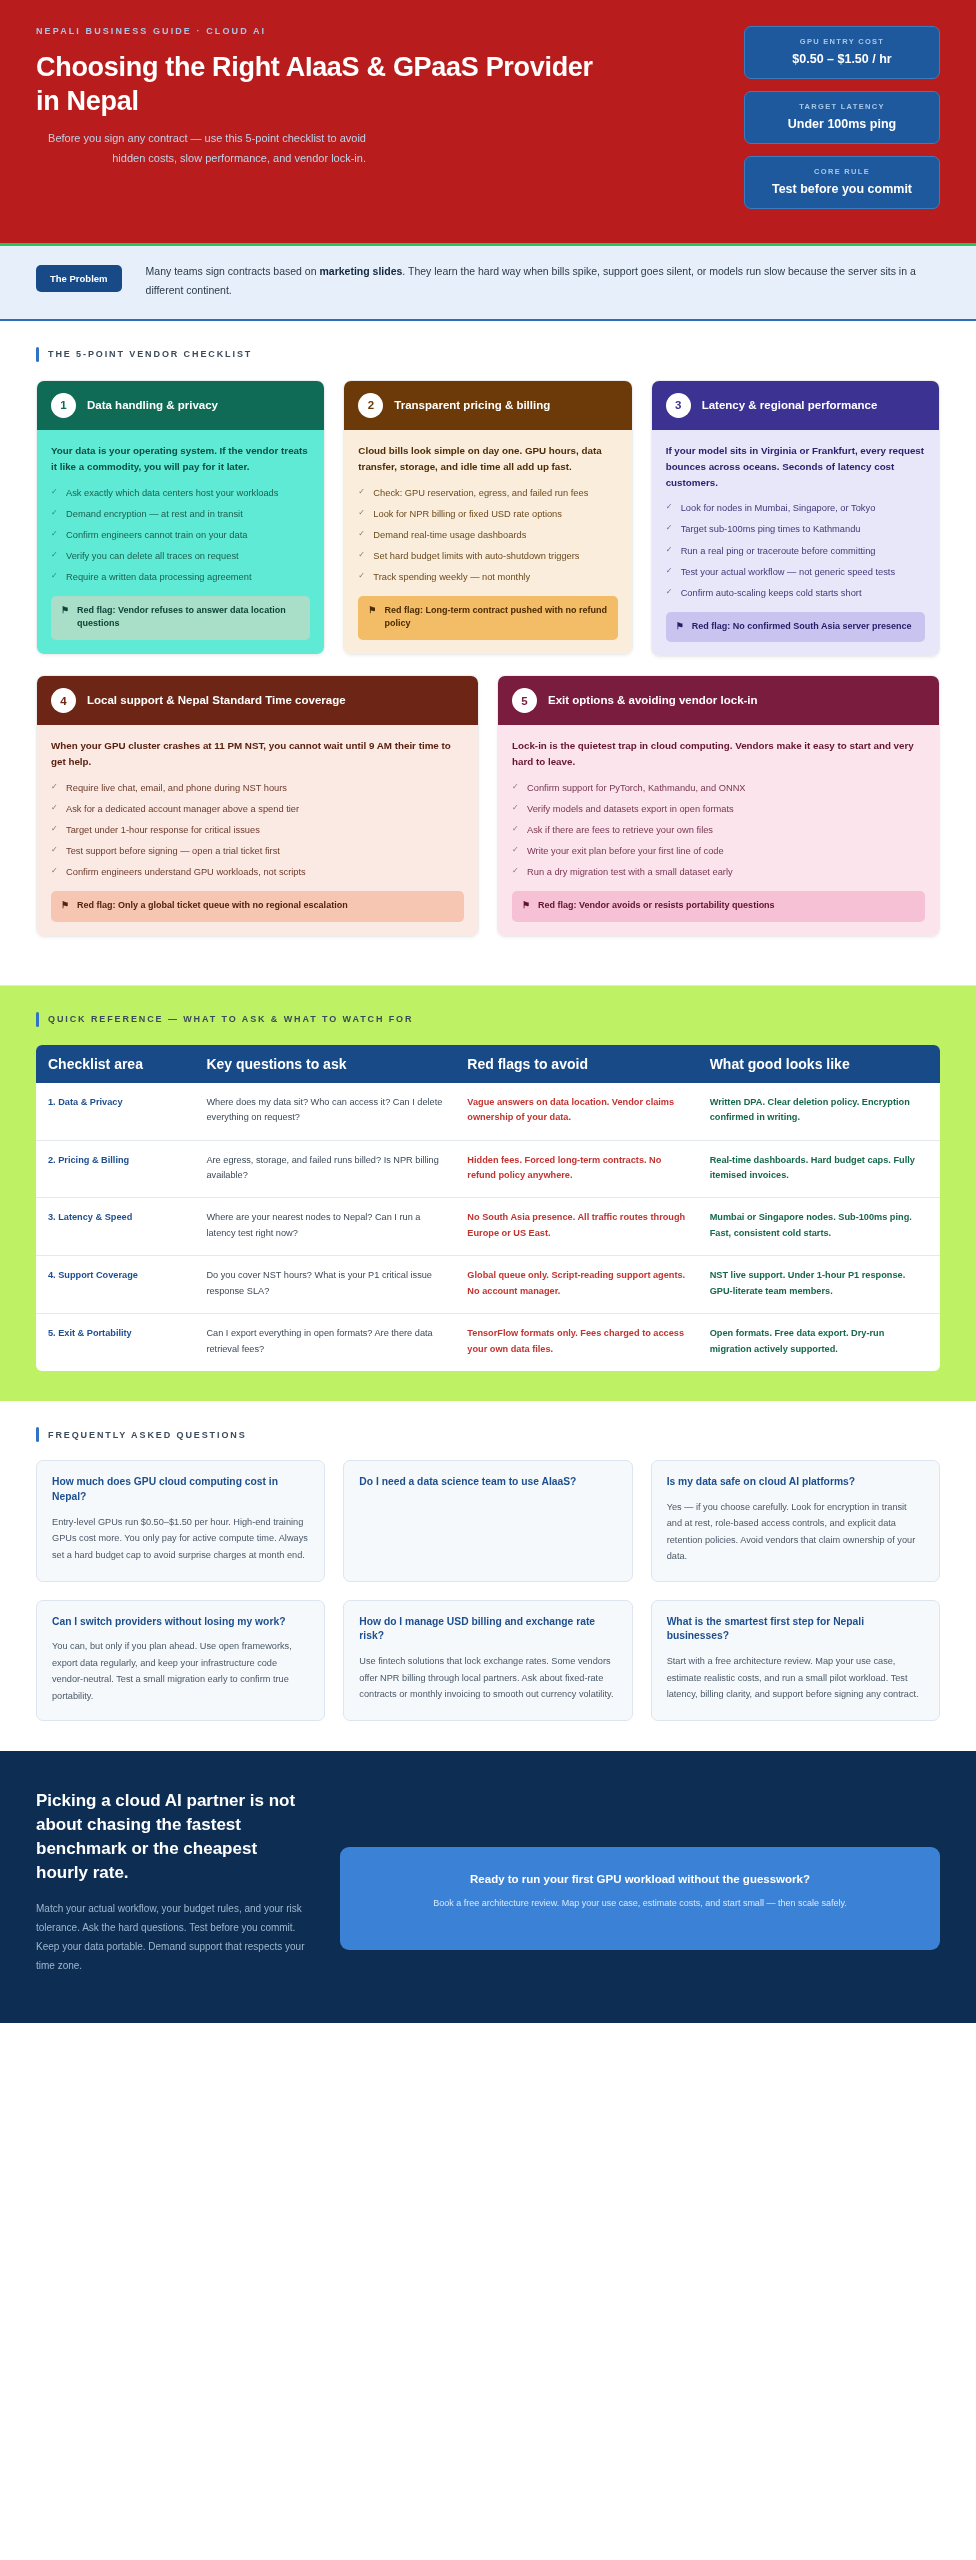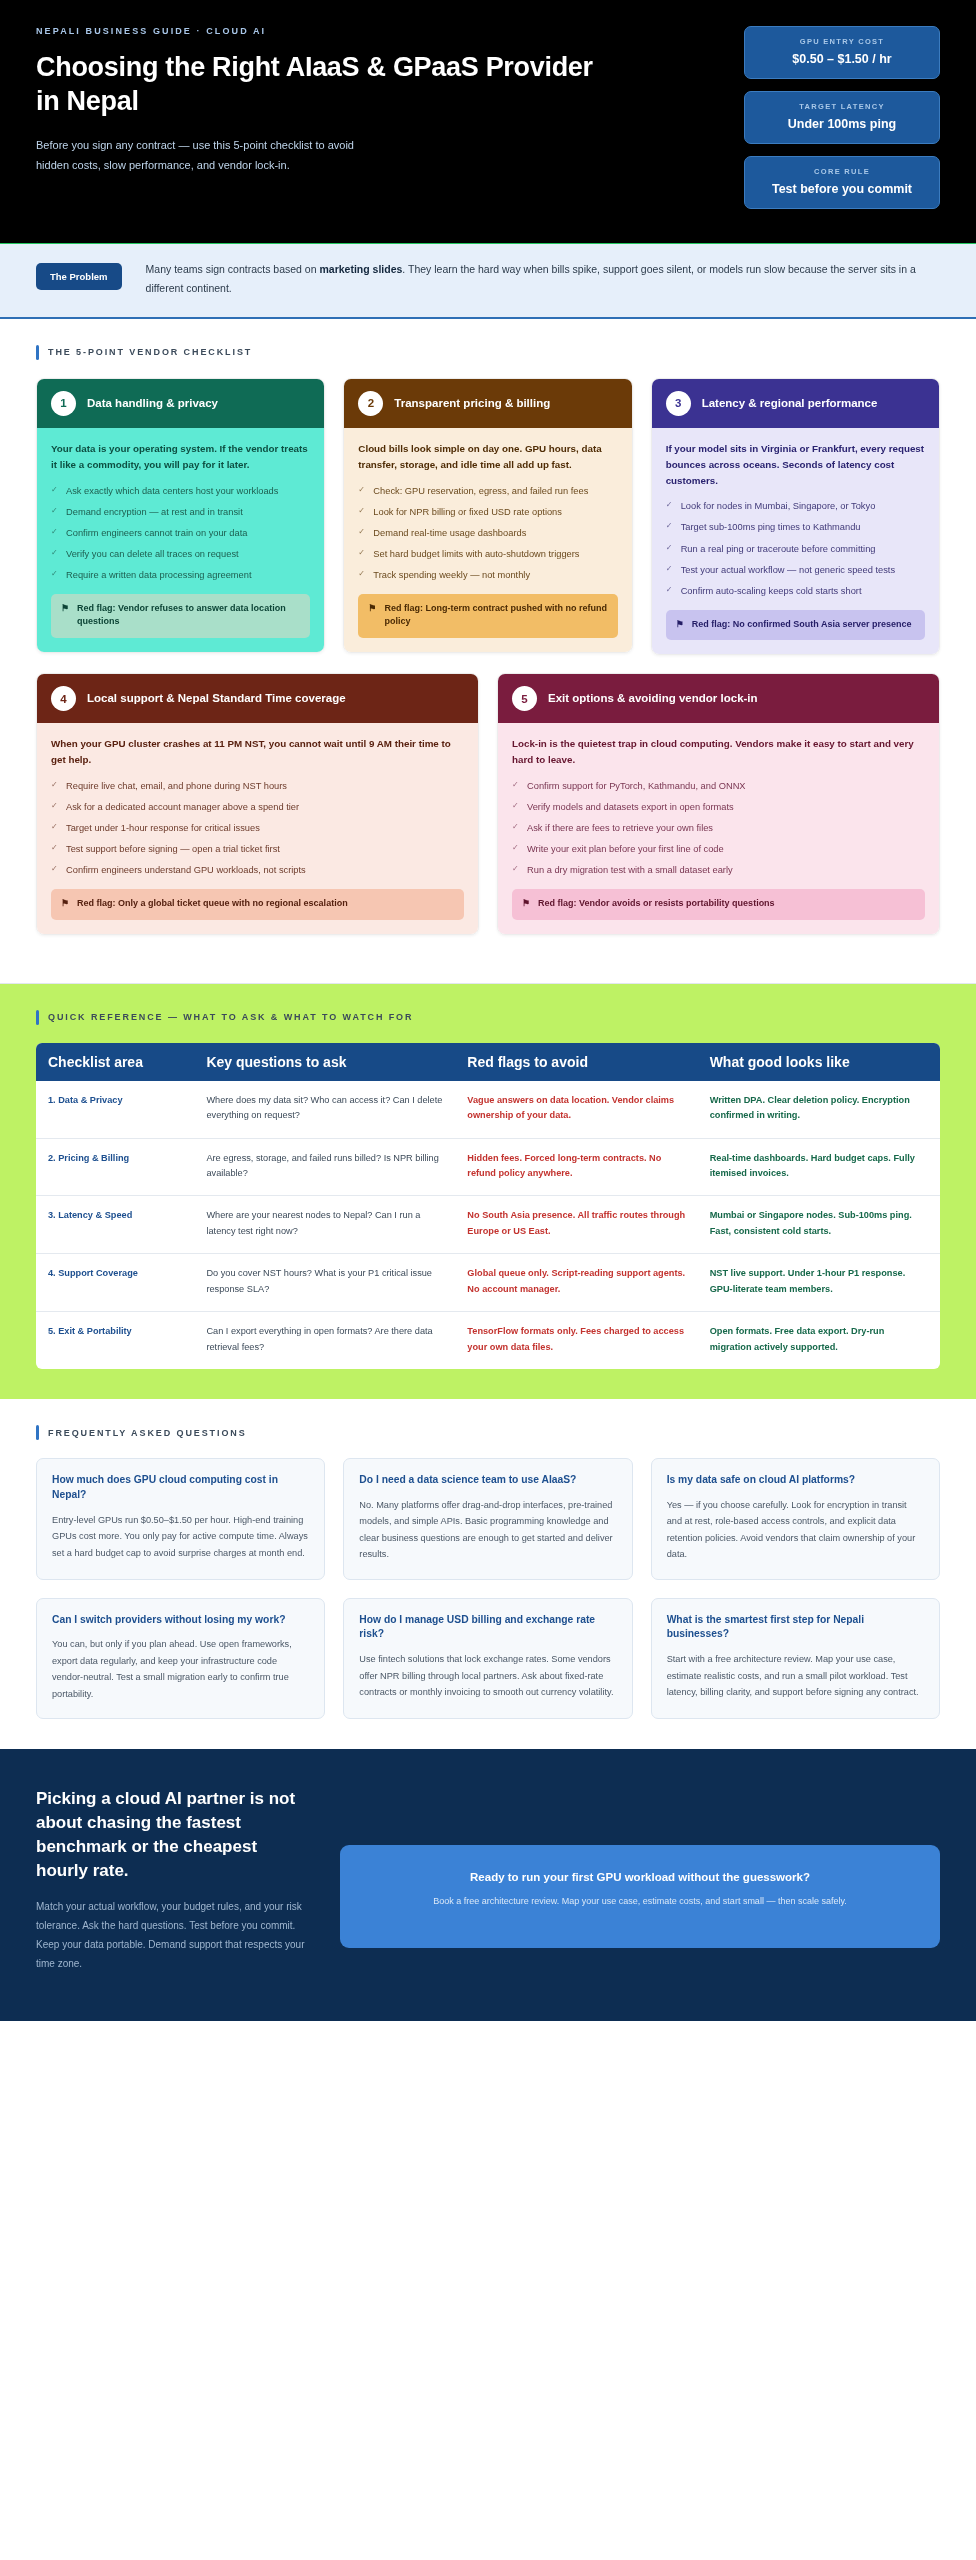--- a/index.html
+++ b/index.html
@@ -6,49 +6,50 @@
   html, body {
     width: 976px;
     font-family: "Liberation Sans", sans-serif;
     background: #ffffff;
     color: #1f2933;
   }
   body { width: 976px; overflow-x: hidden; }
 
   
   .hero {
-    background: #000000;
+    background: #b91c1c;
     padding: 26px 36px 34px 36px;
     display: flex;
     justify-content: space-between;
     align-items: flex-start;
-    border-bottom: 1px solid #22c55e;
+    border-bottom: 3px solid #22c55e;
   }
   .hero-left { width: 560px; }
   .eyebrow {
     font-size: 9px;
     letter-spacing: 2.1px;
     font-weight: bold;
     color: #a8c6e8;
     margin-bottom: 14px;
     text-transform: uppercase;
   }
   .hero-title {
     font-size: 27px;
     line-height: 1.26;
     font-weight: bold;
     color: #ffffff;
     letter-spacing: -0.3px;
   }
   .hero-sub {
-    margin-top: 17px;
+    margin-top: 10px;
     font-size: 11px;
     line-height: 1.85;
     color: #bed4ea;
     max-width: 330px;
+    text-align: right;
   }
   .hero-stats { display: flex; flex-direction: column; gap: 12px; width: 196px; }
   .stat-box {
     background: #1d599c;
     border: 1px solid #3b7cc0;
     border-radius: 7px;
     padding: 10px 8px 12px 8px;
     text-align: center;
   }
   .stat-label {
@@ -391,21 +392,20 @@
   <div class="section-title">
     <span>FREQUENTLY ASKED QUESTIONS</span>
   </div>
   <div class="faq-grid">
     <div class="faq-card">
       <div class="faq-q">How much does GPU cloud computing cost in Nepal?</div>
       <div class="faq-a">Entry-level GPUs run $0.50–$1.50 per hour. High-end training GPUs cost more. You only pay for active compute time. Always set a hard budget cap to avoid surprise charges at month end.</div>
     </div>
     <div class="faq-card">
       <div class="faq-q">Do I need a data science team to use AIaaS?</div>
-      <div class="faq-a">No. Many platforms offer drag-and-drop interfaces, pre-trained models, and simple APIs. Basic programming knowledge and clear business questions are enough to get started and deliver results.</div>
     </div>
     <div class="faq-card">
       <div class="faq-q">Is my data safe on cloud AI platforms?</div>
       <div class="faq-a">Yes — if you choose carefully. Look for encryption in transit and at rest, role-based access controls, and explicit data retention policies. Avoid vendors that claim ownership of your data.</div>
     </div>
     <div class="faq-card">
       <div class="faq-q">Can I switch providers without losing my work?</div>
       <div class="faq-a">You can, but only if you plan ahead. Use open frameworks, export data regularly, and keep your infrastructure code vendor-neutral. Test a small migration early to confirm true portability.</div>
     </div>
     <div class="faq-card">

